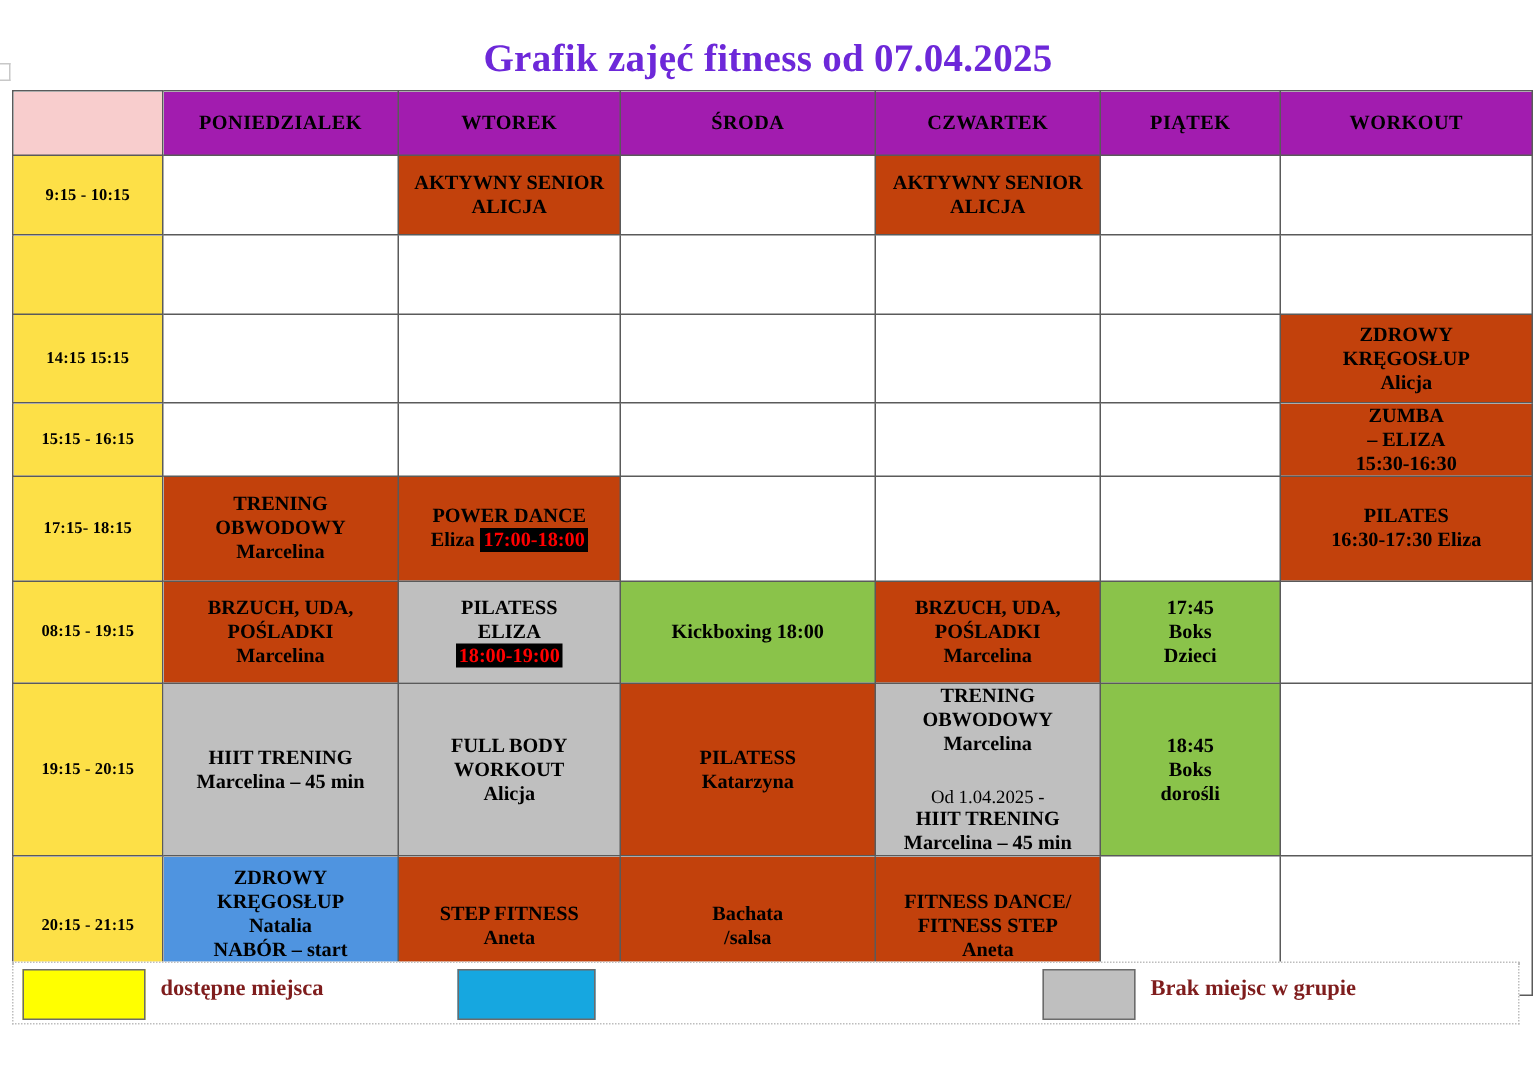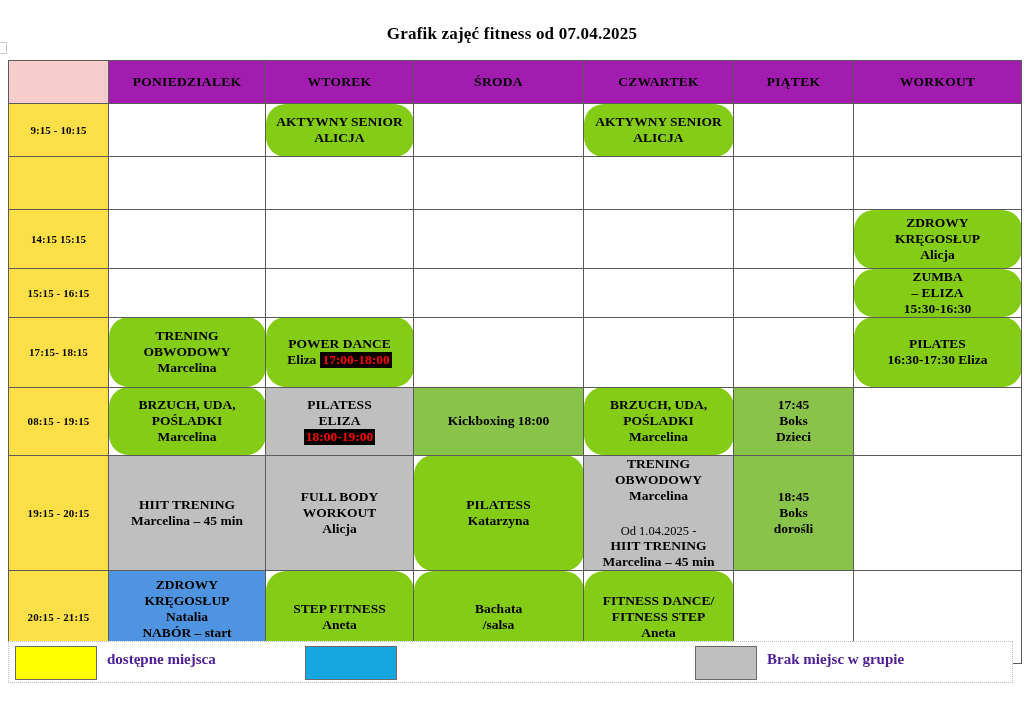--- a/index.html
+++ b/index.html
@@ -17,22 +17,22 @@
 
   
   #schedule-title {
     position: absolute;
     left: 0;
     top: 24px;
     width: 1024px;
     text-align: center;
     font-family: "Liberation Serif", serif;
     font-weight: bold;
-    font-size: 17px;
-    color: #000000;
+    font-size: 26px;
+    color: #6d28d9;
     letter-spacing: 0.2px;
   }
 
   
   #edge-mark {
     position: absolute;
     left: 0px;
     top: 42px;
     width: 6px;
     height: 10px;
@@ -91,21 +91,21 @@
   tr.r-gap  td.last  { border-right: 1px solid #5a5a5a; }
   tr.r-1415 td { height: 58px; }
   tr.r-1515 td { height: 42px; }
   tr.r-1715 td { height: 69px; }
   tr.r-1815 td { height: 67px; }
   tr.r-1915 td { height: 97px; }
   tr.r-2015 td { height: 92px; }
 
   
   .bg-white  { background: #ffffff; }
-  .bg-yellow { background: #84cc16; border-radius: 20px; }
+  .bg-yellow { background: #c2410c; }
   .bg-gray   { background: #bfbfbf; }
   .bg-green  { background: #8ac34a; }
   .bg-blue   { background: #4f94e0; }
 
   .cell-lines {
     line-height: 1.18;
     font-size: 13.5px;
     font-weight: bold;
   }
   .cell-lines .ln { display: block; white-space: nowrap; }
@@ -138,21 +138,21 @@
     height: 34px;
     border: 1px solid #6b6b6b;
     box-sizing: border-box;
   }
   .legend-text {
     position: absolute;
     top: 9px;
     font-family: "Liberation Serif", serif;
     font-weight: bold;
     font-size: 15px;
-    color: #4c1d95;
+    color: #7f1d1d;
     white-space: nowrap;
   }
   #legend-swatch-yellow { left: 6px;  width: 82px; background: #ffff00; }
   #legend-text-yellow   { left: 98px; }
   #legend-swatch-blue   { left: 296px; width: 92px; background: #16a7e0; }
   #legend-text-blue     { left: 398px; font-size: 18px; }
   #legend-swatch-gray   { left: 686px; width: 62px; background: #bfbfbf; }
   #legend-text-gray     { left: 758px; }
 </style>
 </head>

